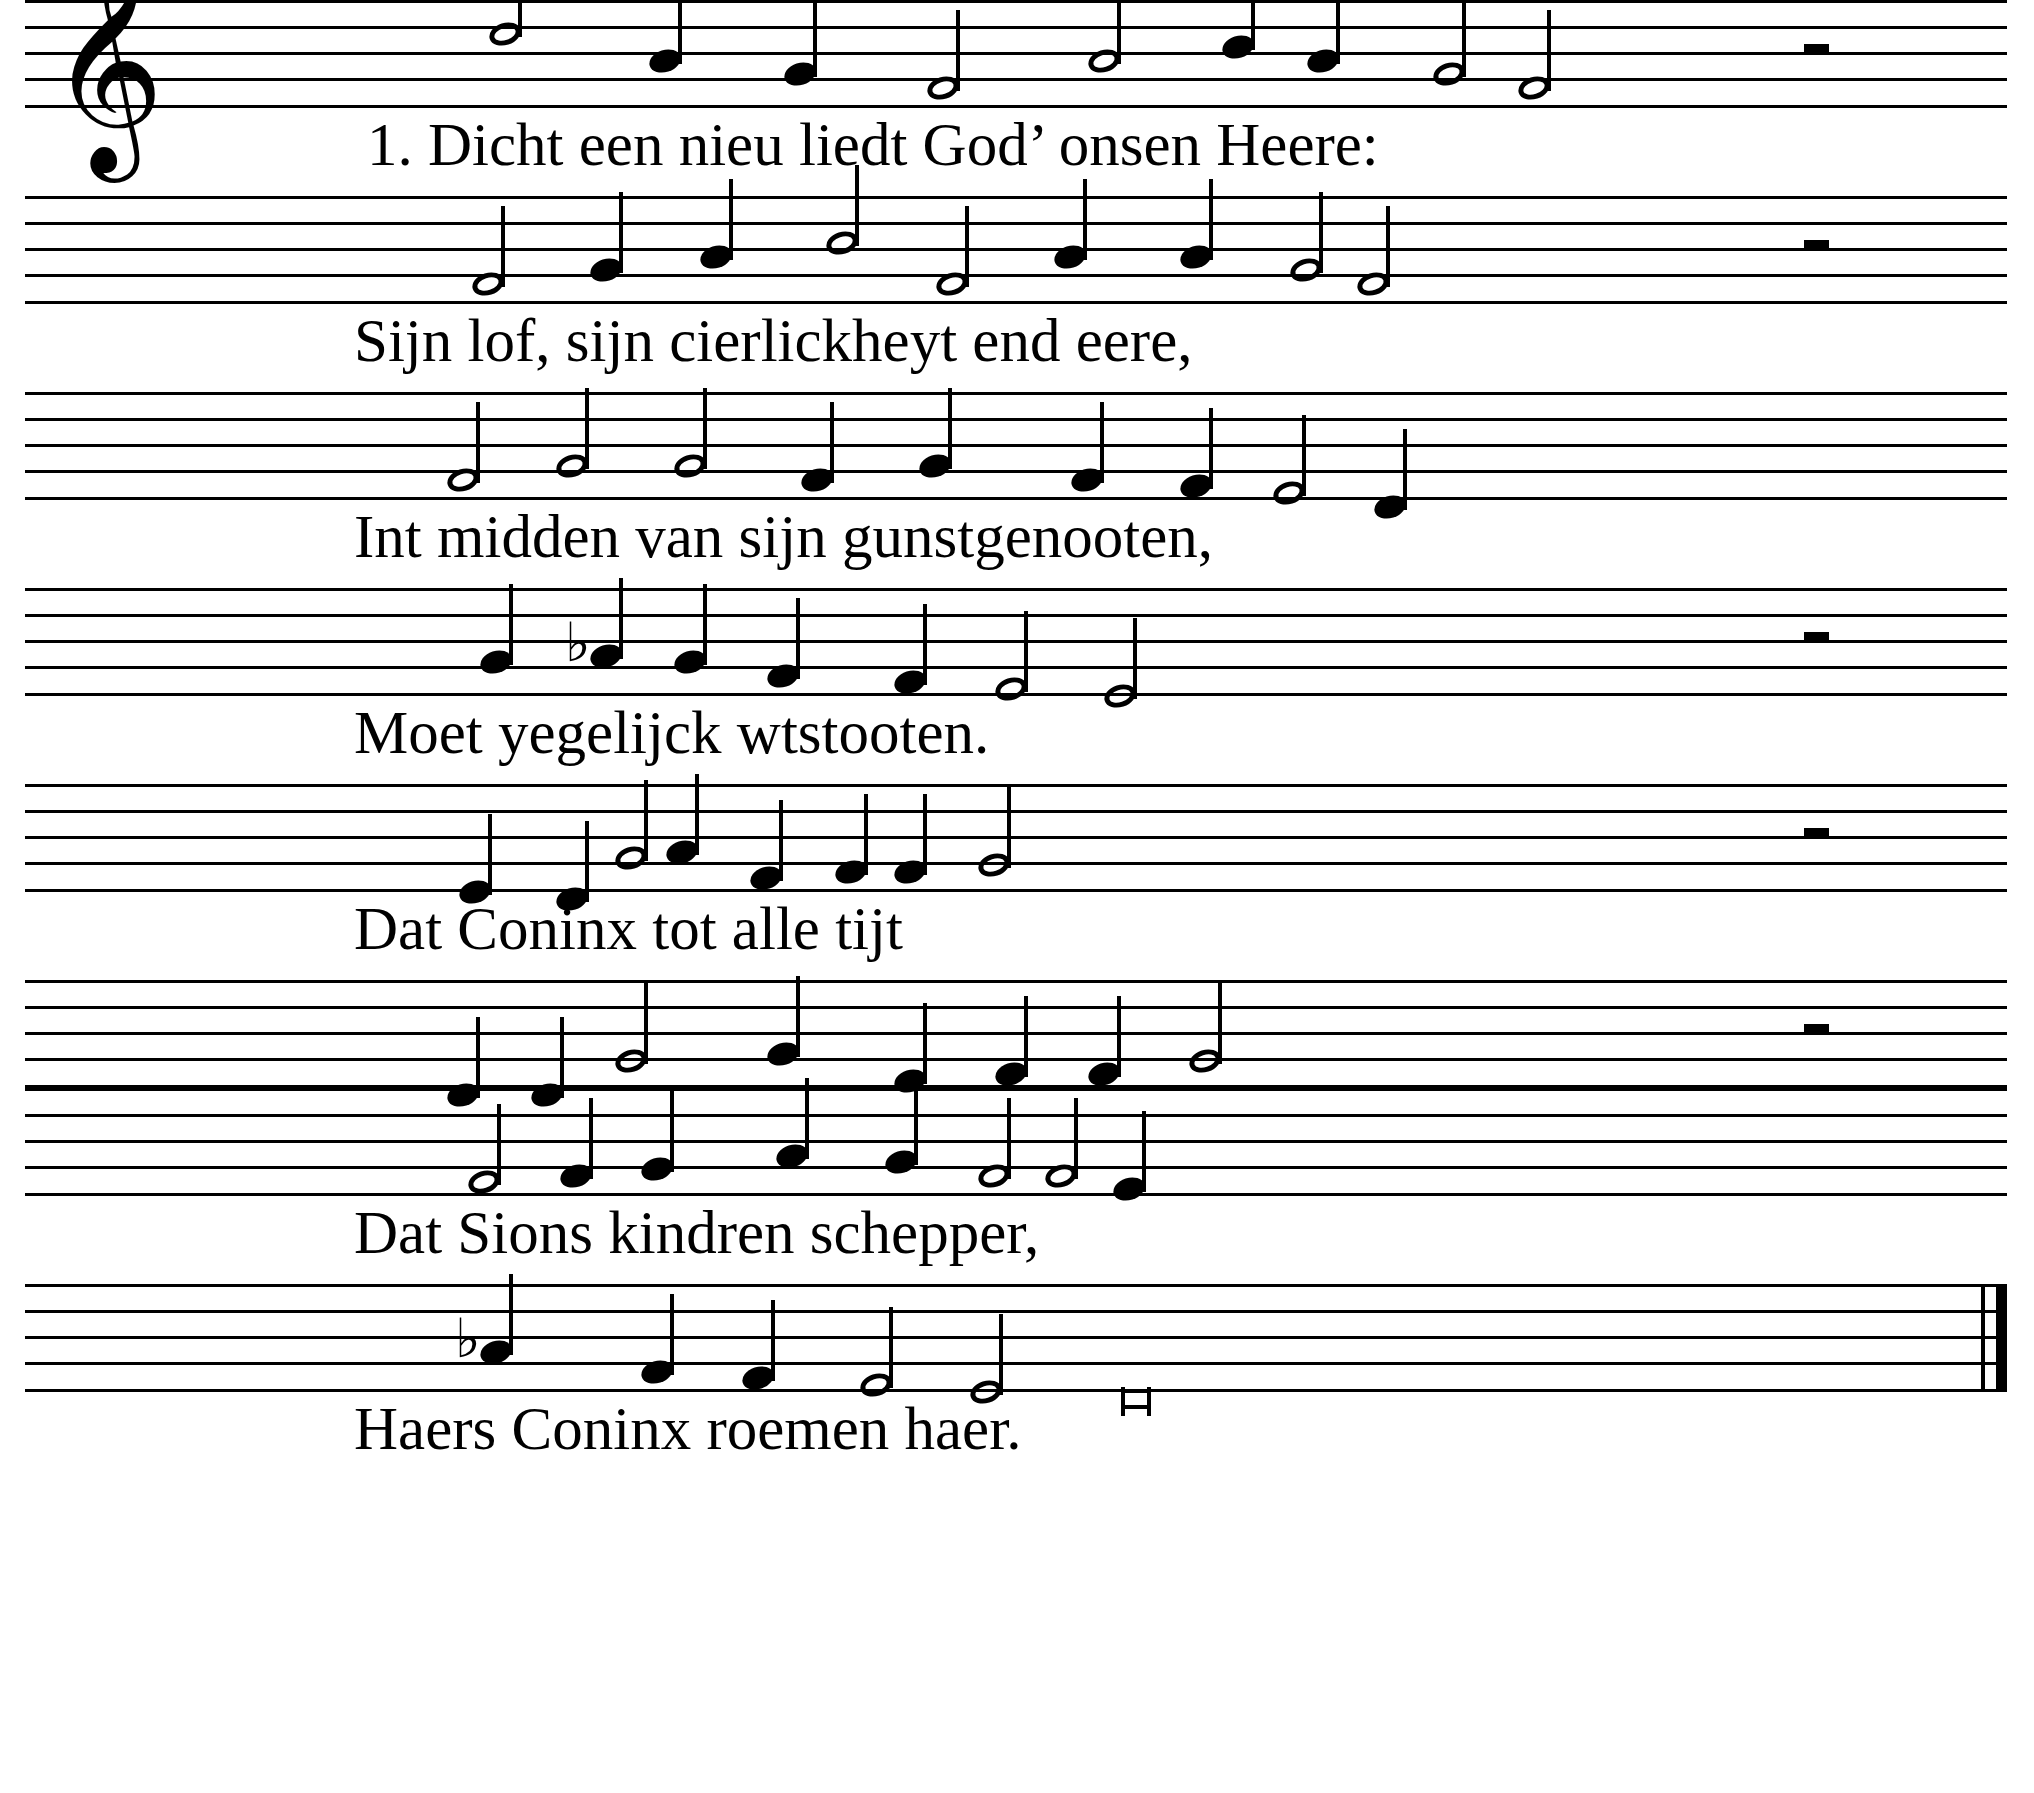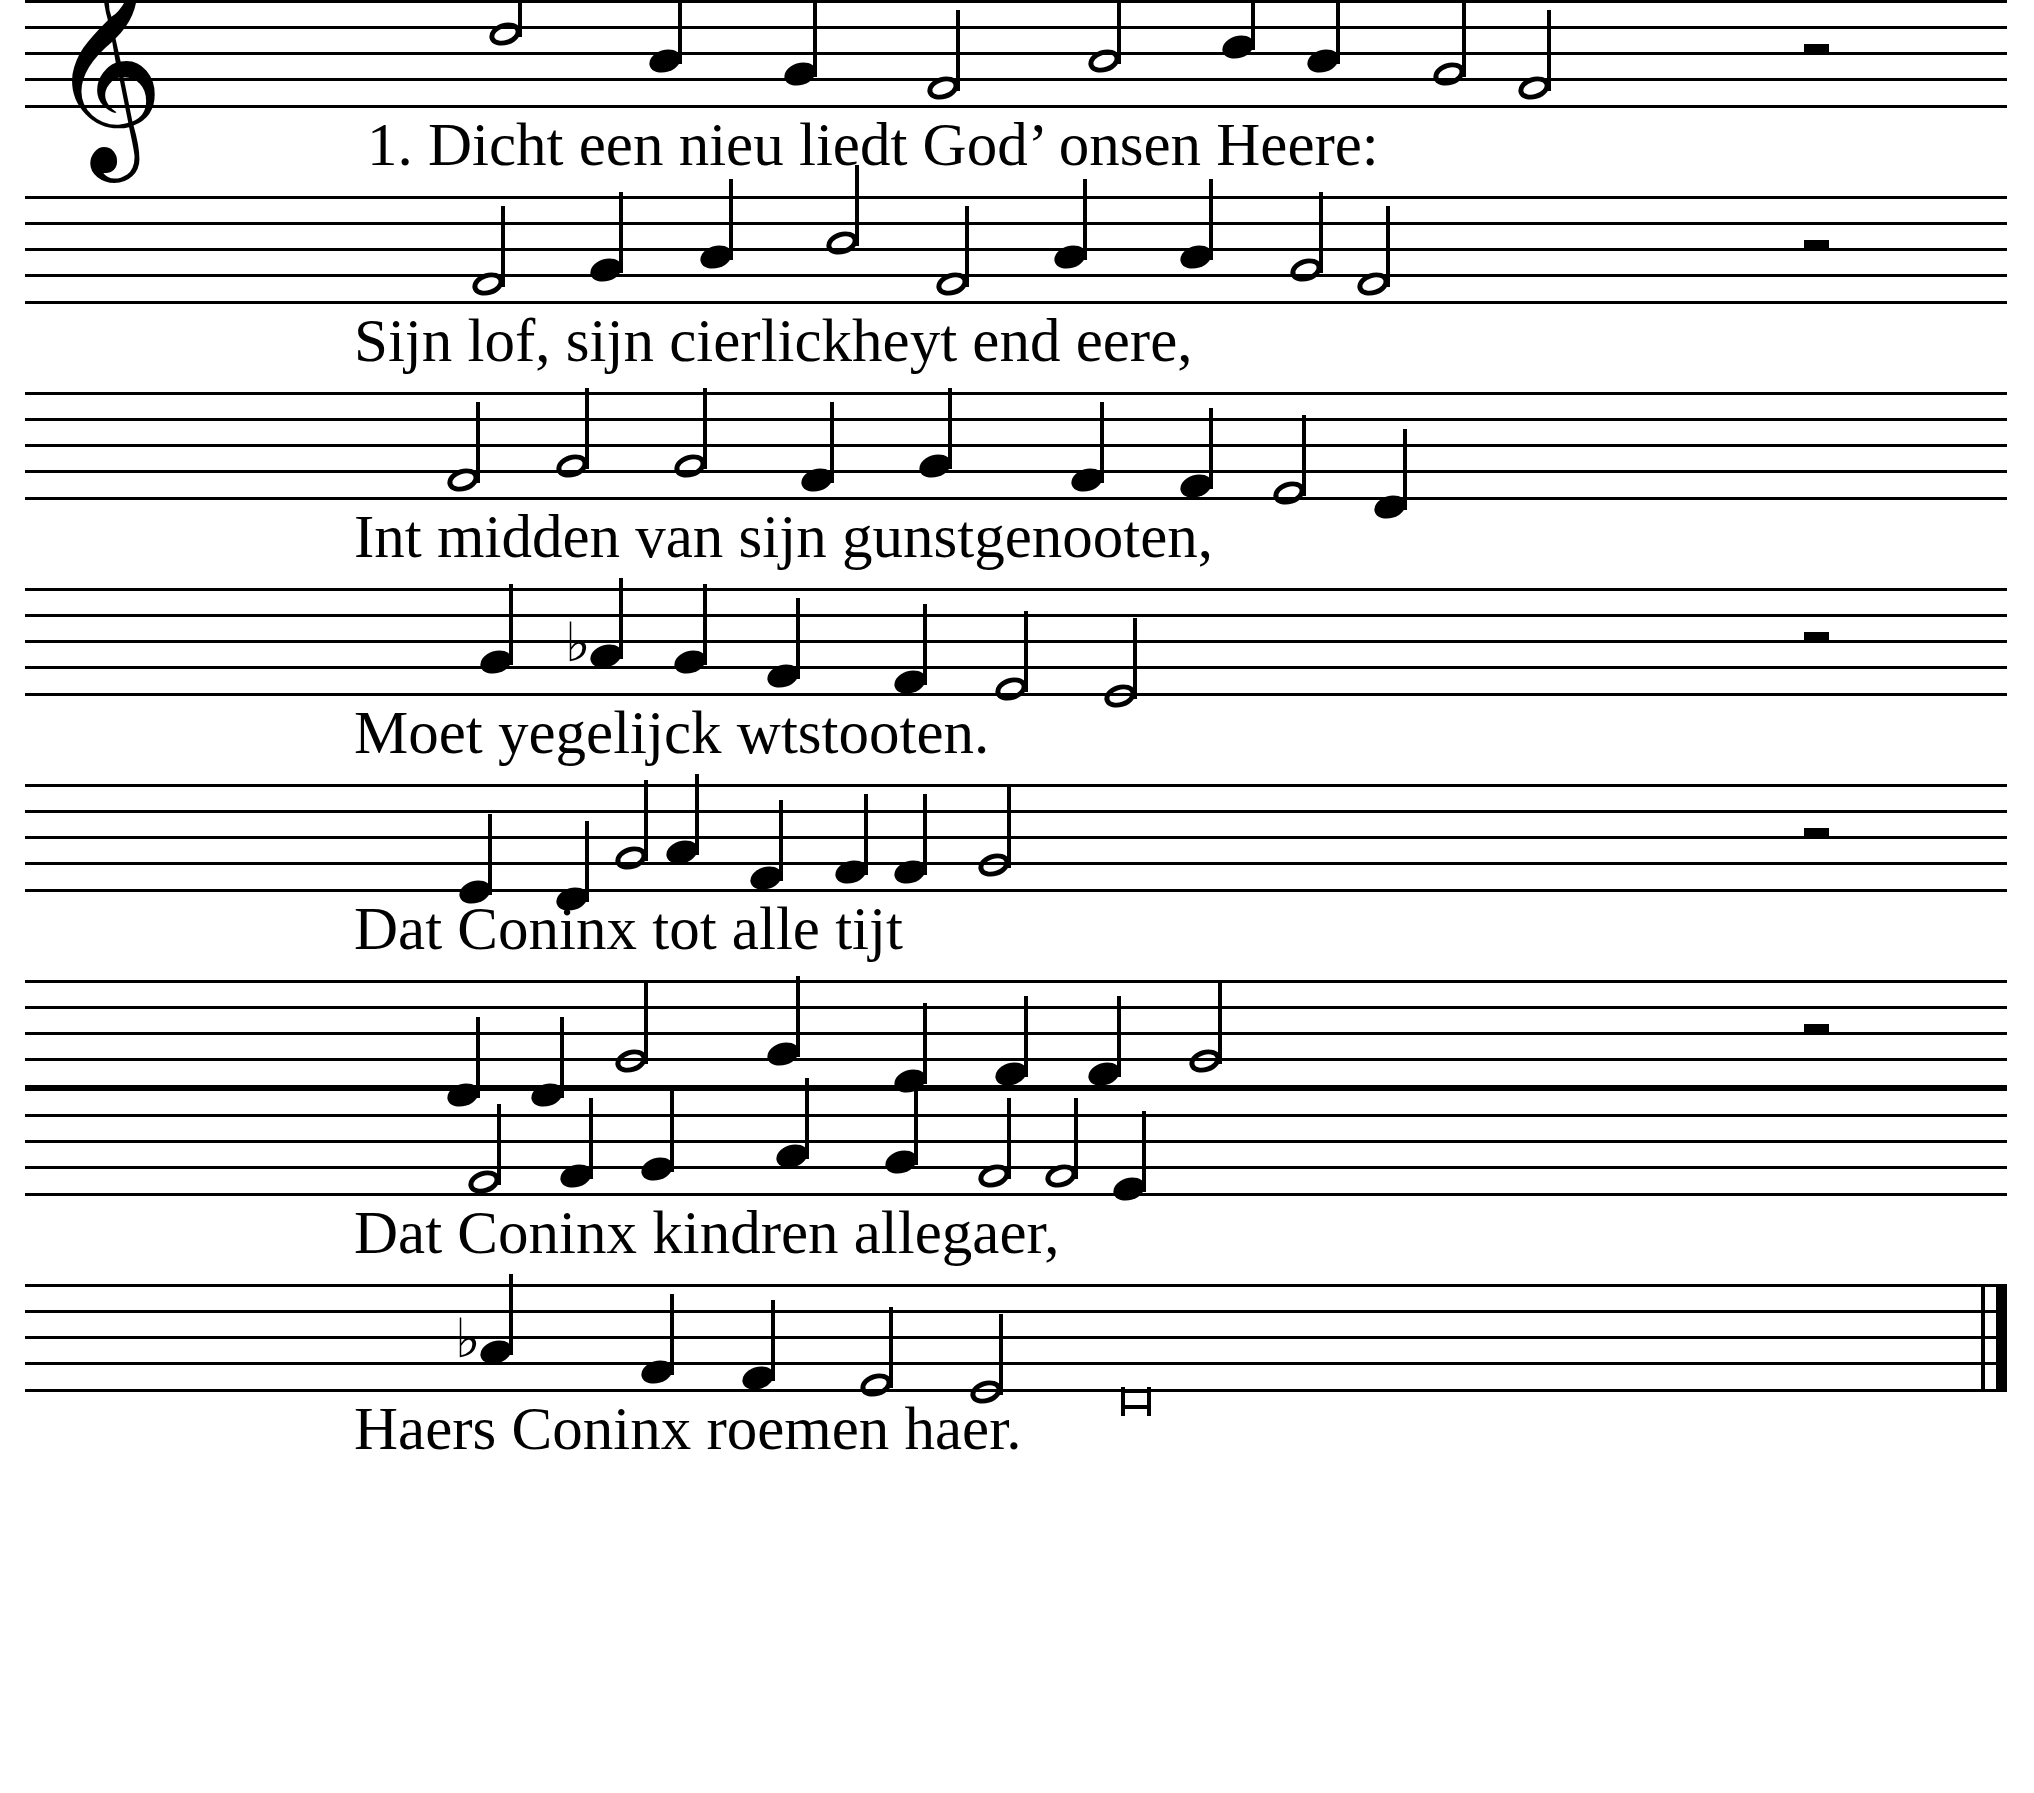--- a/index.html
+++ b/index.html
@@ -477,21 +477,21 @@
           <div class="note open" style="left: 1020px; top: 77px;">
             <div class="head"></div>
             <div class="stem"></div>
           </div>
           <div class="note" style="left: 1088px; top: 90px;">
             <div class="head"></div>
             <div class="stem"></div>
           </div>
         </div>
         <div class="lyric-row">
-          <span class="lyric">Dat Coninx kindren allegaer,</span>
+          <span class="lyric">Dat Sions kindren schepper,</span>
         </div>
       </div>
       <div class="system">
         <div class="staff" style="margin-left: 25px; width: 1982px;">
           <div class="lines">
             <i></i>
             <i></i>
             <i></i>
             <i></i>
             <i></i>

